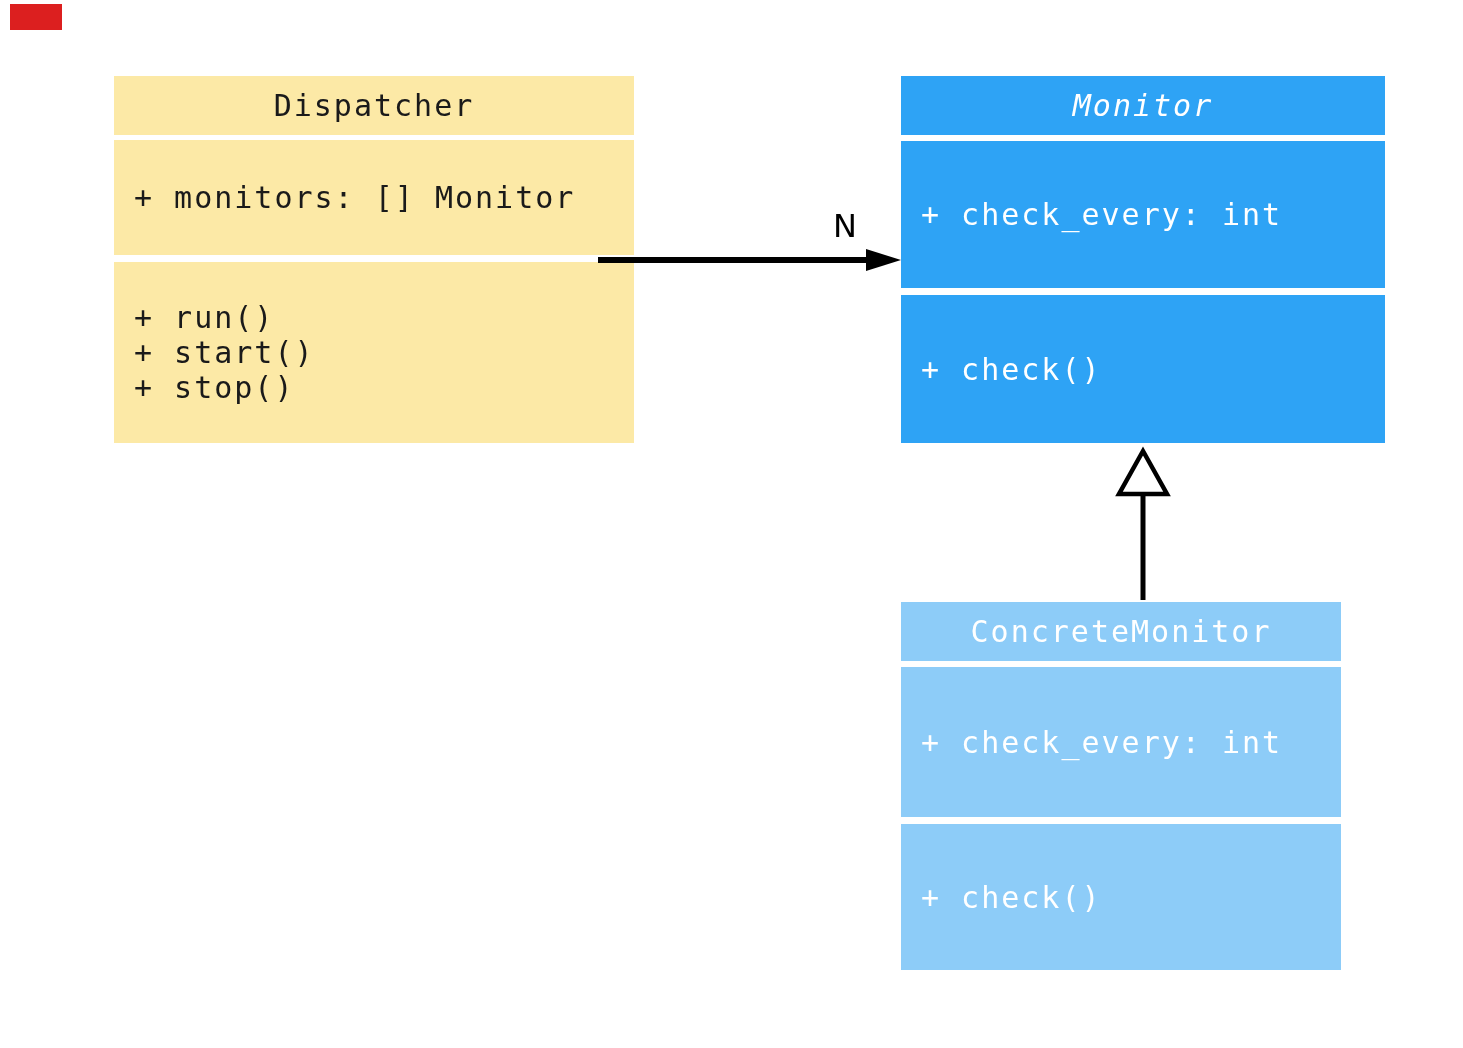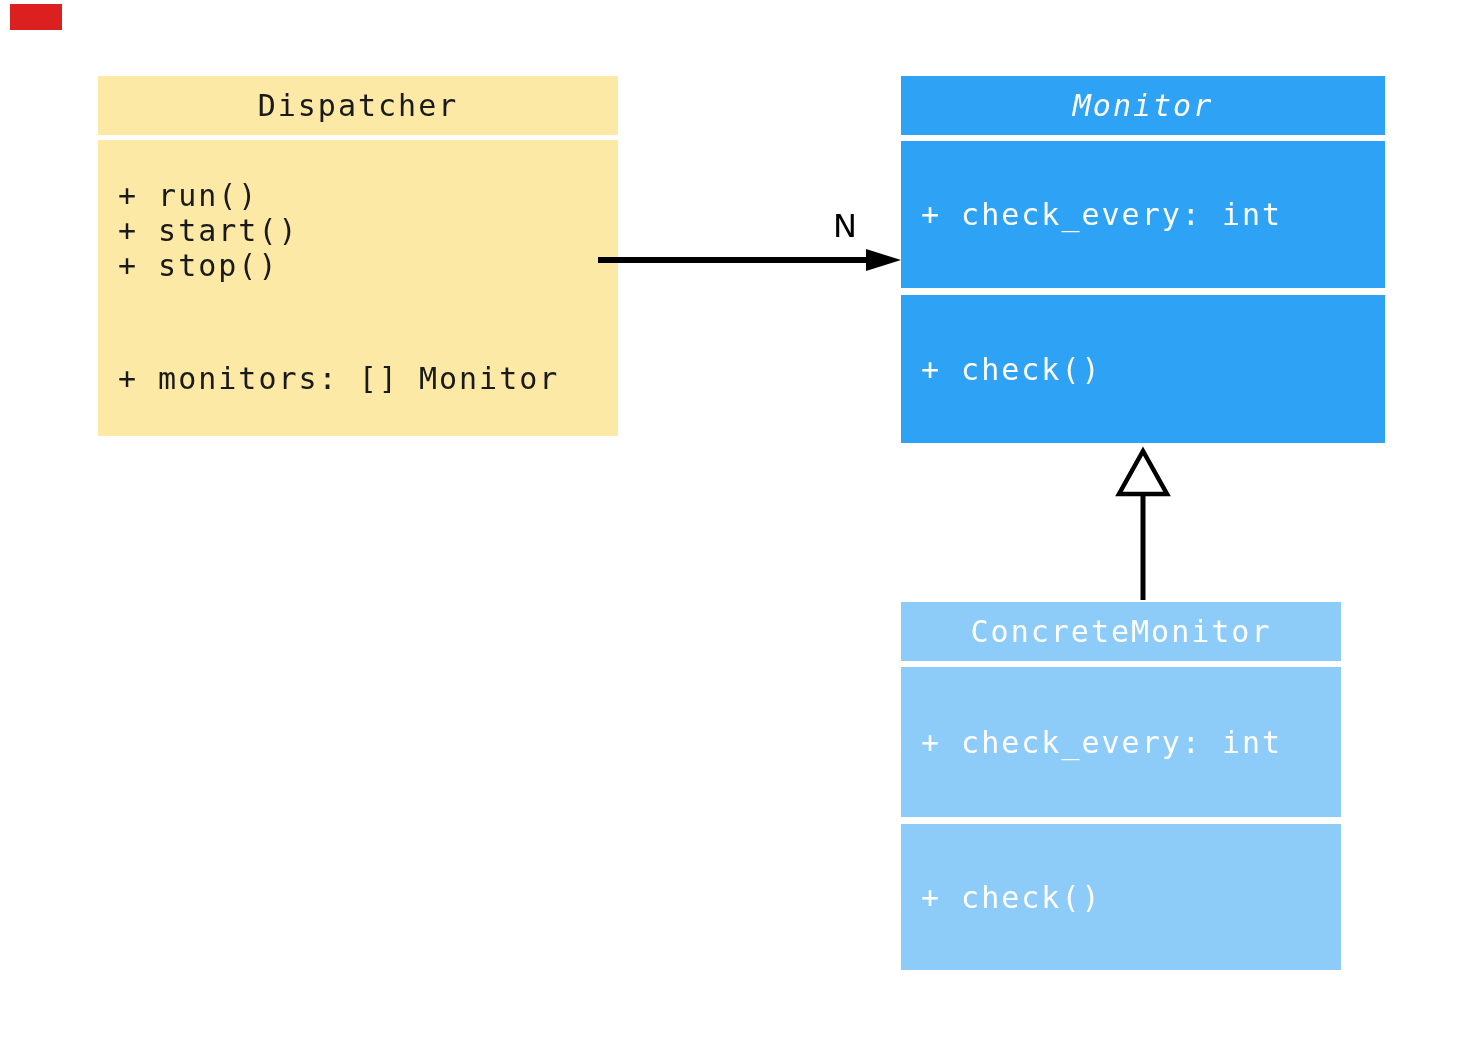--- a/index.html
+++ b/index.html
@@ -27,21 +27,21 @@
     justify-content: center;
     font-size: 30px;
     letter-spacing: 2px;
     line-height: 35px;
     white-space: pre;
   }
   .uml-class .sec.title { align-items: center; text-align: center; }
   .uml-class .sec.body  { align-items: flex-start; padding-left: 20px; }
   .italic { font-style: italic; }
 
-  .box-dispatcher { left: 61px;  top: 76px;  width: 520px; height: 367px; padding-left: 37px; }
+  .box-dispatcher { left: 77px;  top: 76px;  width: 520px; height: 367px; padding-left: 37px; }
   .box-dispatcher .title   { height: 59px;  margin-bottom: 5px; }
   .box-dispatcher .attrs   { height: 115px; margin-bottom: 7px; }
   .box-dispatcher .methods { height: 181px; }
 
   .box-monitor { left: 901px; top: 76px; width: 484px; height: 367px; }
   .box-monitor .title   { height: 59px;  margin-bottom: 6px; }
   .box-monitor .attrs   { height: 147px; margin-bottom: 7px; }
   .box-monitor .methods { height: 148px; }
 
   .box-concrete { left: 901px; top: 602px; width: 440px; height: 368px; }
@@ -68,27 +68,27 @@
 </style>
 </head>
 <body>
 
 <div class="canvas">
 
   <div class="red-marker" style="background: rgb(220, 31, 31);"></div>
 
   <div class="uml-class box-dispatcher" style="color: rgb(26, 26, 26);">
     <div class="sec title" style="background: rgb(252, 233, 166);">Dispatcher</div>
+    <div class="sec body attrs" style="background: rgb(252, 233, 166);">
+      <div>+ monitors: [] Monitor</div>
+    </div>
     <div class="sec body methods" style="background: rgb(252, 233, 166);">
       <div>+ run()</div>
       <div>+ start()</div>
       <div>+ stop()</div>
-    </div>
-    <div class="sec body attrs" style="background: rgb(252, 233, 166);">
-      <div>+ monitors: [] Monitor</div>
     </div>
   </div>
 
   <div class="uml-class box-monitor" style="color: rgb(255, 255, 255);">
     <div class="sec title italic" style="background: rgb(46, 163, 245);">Monitor</div>
     <div class="sec body attrs" style="background: rgb(46, 163, 245);">
       <div>+ check_every: int</div>
     </div>
     <div class="sec body methods" style="background: rgb(46, 163, 245);">
       <div>+ check()</div>

